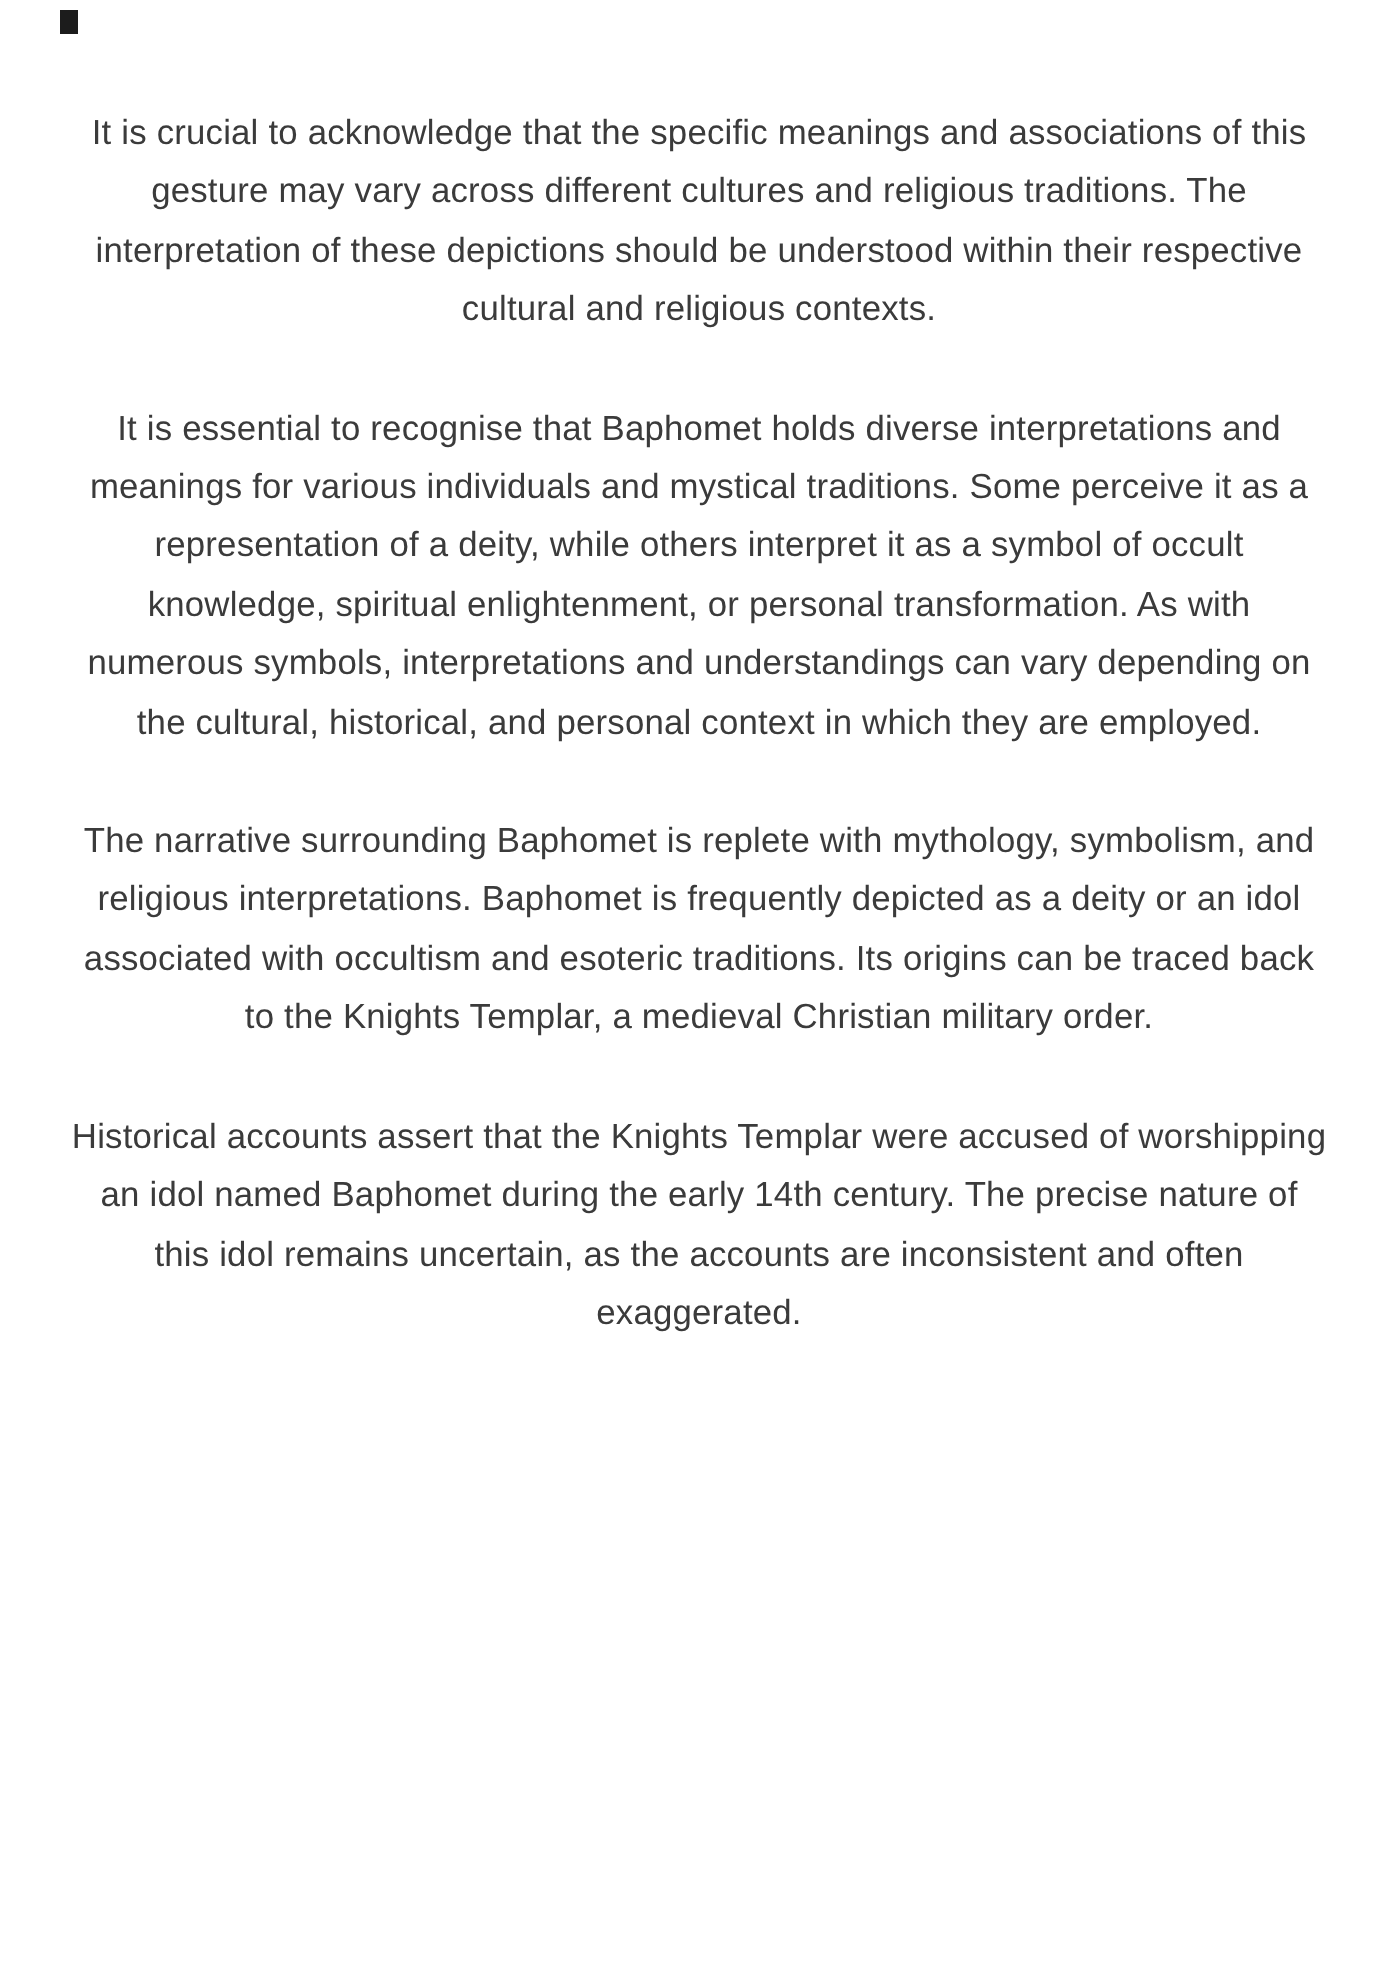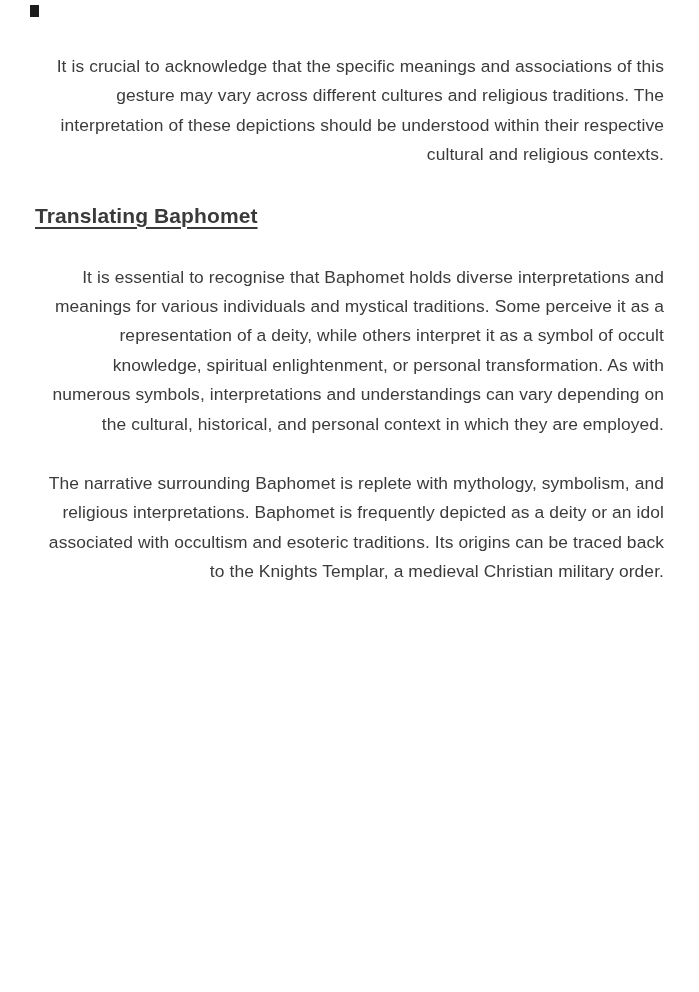--- a/index.html
+++ b/index.html
@@ -26,21 +26,21 @@
   .article {
     padding: 52px 35px 0 35px;
     box-sizing: border-box;
     width: 699px;
   }
   .article p {
     font-size: 17.4px;
     line-height: 29.4px;
     letter-spacing: 0.1px;
     margin: 0 0 30px 0;
-    text-align: right;
+    text-align: center;
     color: #3b3b3b;
   }
   .article h2 {
     font-size: 21px;
     line-height: 30px;
     font-weight: 700;
     color: #3a3a3a;
     margin: 31px 0 32px 0;
     text-decoration: underline;
     text-decoration-thickness: 2px;
@@ -48,17 +48,17 @@
     letter-spacing: 0.1px;
   }
 </style>
 </head>
 <body>
 
 <div class="page">
   <div class="artifact"></div>
   <article class="article">
     <p>It is crucial to acknowledge that the specific meanings and associations of this gesture may vary across different cultures and religious traditions. The interpretation of these depictions should be understood within their respective cultural and religious contexts.</p>
-    <h2>Translating Baphomet</h2>
     <p>It is essential to recognise that Baphomet holds diverse interpretations and meanings for various individuals and mystical traditions. Some perceive it as a representation of a deity, while others interpret it as a symbol of occult knowledge, spiritual enlightenment, or personal transformation. As with numerous symbols, interpretations and understandings can vary depending on the cultural, historical, and personal context in which they are employed.</p>
     <p>The narrative surrounding Baphomet is replete with mythology, symbolism, and religious interpretations. Baphomet is frequently depicted as a deity or an idol associated with occultism and esoteric traditions. Its origins can be traced back to the Knights Templar, a medieval Christian military order.</p>
+    <p>Historical accounts assert that the Knights Templar were accused of worshipping an idol named Baphomet during the early 14th century. The precise nature of this idol remains uncertain, as the accounts are inconsistent and often exaggerated.</p>
   </article>
 </div>
 
 </body></html>

